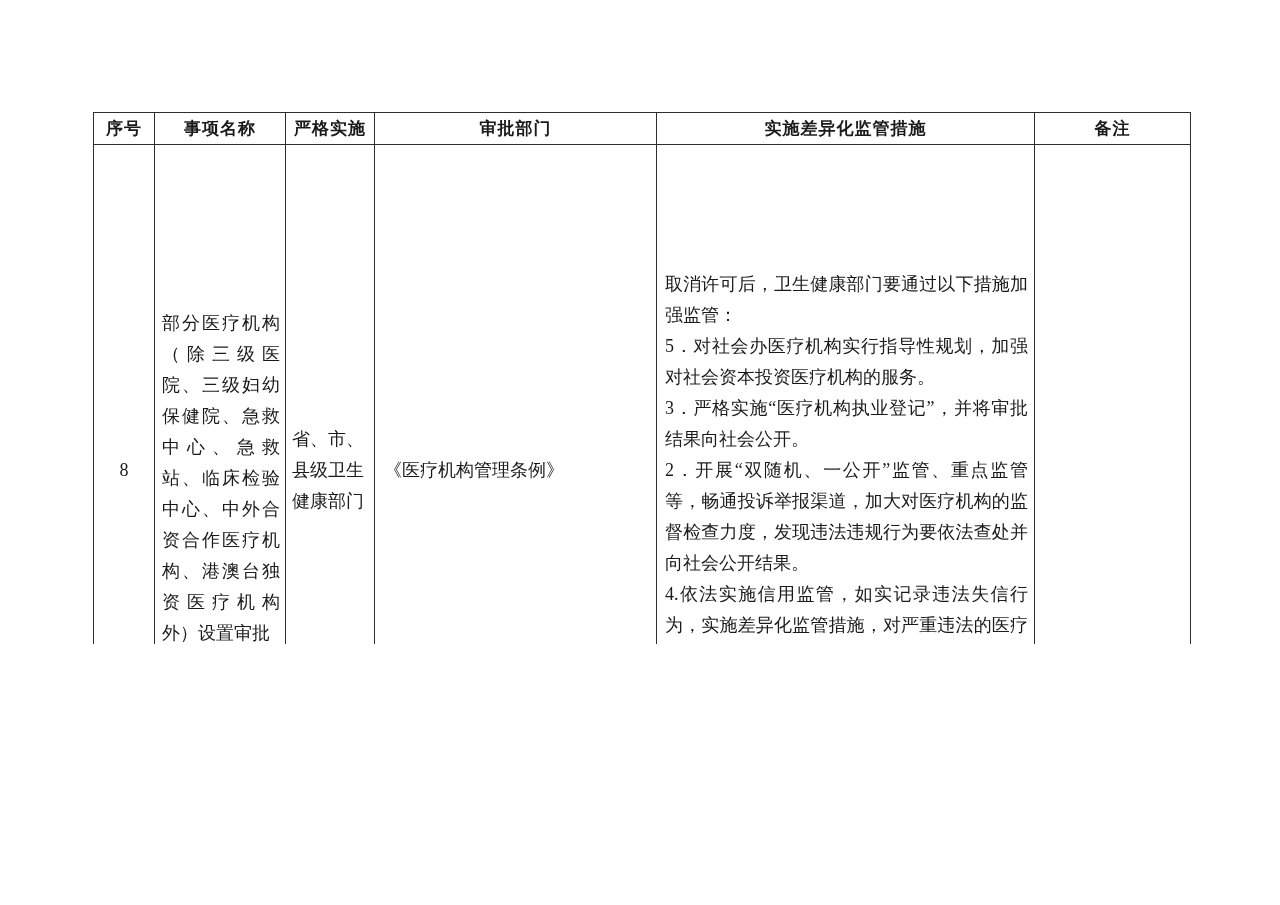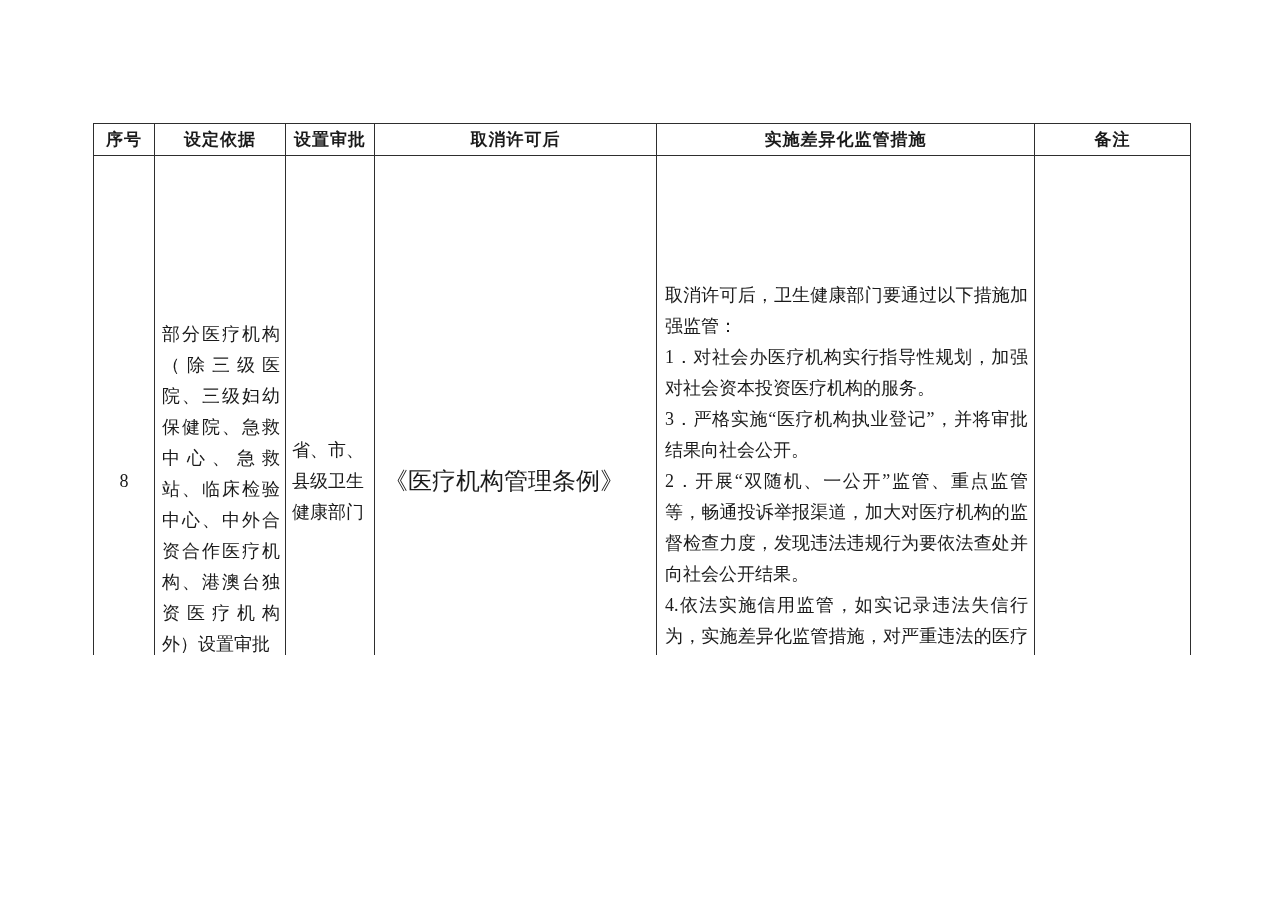--- a/index.html
+++ b/index.html
@@ -5,21 +5,21 @@
   * { margin: 0; padding: 0; box-sizing: border-box; }
   html, body { width: 1280px; height: 905px; }
   body {
     background: #ffffff;
     font-family: "Liberation Serif", "DejaVu Serif", serif;
     color: #1a1a1a;
     position: relative;
   }
   .page {
     position: absolute;
-    left: 0; top: 15px;
+    left: 0; top: 4px;
     width: 1280px; height: 640px;
     background: #ffffff;
     overflow: hidden;
   }
   table.doc-table {
     position: absolute;
     left: 93px;
     top: 108px;
     width: 1097px;
     border-collapse: collapse;
@@ -55,21 +55,21 @@
     text-align-last: left;
     padding: 16px 5px 0 7px;
   }
   .cell-dept {
     font-size: 18px;
     line-height: 31px;
     padding: 0 6px;
     text-align: left;
   }
   .cell-basis {
-    font-size: 24px;
+    font-size: 18px;
     line-height: 31px;
     padding: 0 4px 0 9px;
     text-align: left;
   }
   .cell-measures { padding: 0 6px 0 8px; }
   .measures p {
     font-size: 18px;
     line-height: 31px;
     text-align: justify;
     text-align-last: left;
@@ -97,37 +97,37 @@
       <col class="c1">
         <col class="c2">
         <col class="c3">
         <col class="c4">
         <col class="c5">
         <col class="c6">
     </colgroup>
     <thead>
       <tr>
         <th>序号</th>
-        <th>设定依据</th>
-        <th>设置审批</th>
-        <th>取消许可后</th>
+        <th>事项名称</th>
+        <th>严格实施</th>
+        <th>审批部门</th>
         <th>实施差异化监管措施</th>
         <th>备注</th>
       </tr>
     </thead>
     <tbody>
       <tr>
         <td class="body-cell cell-serial">8</td>
         <td class="body-cell cell-item">部分医疗机构（除三级医院、三级妇幼保健院、急救中心、急救站、临床检验中心、中外合资合作医疗机构、港澳台独资医疗机构外）设置审批</td>
         <td class="body-cell cell-dept">省、市、县级卫生健康部门</td>
         <td class="body-cell cell-basis">《医疗机构管理条例》</td>
         <td class="body-cell cell-measures">
           <div class="measures">
               <p>取消许可后，卫生健康部门要通过以下措施加强监管：</p>
-              <p>1．对社会办医疗机构实行指导性规划，加强对社会资本投资医疗机构的服务。</p>
+              <p>5．对社会办医疗机构实行指导性规划，加强对社会资本投资医疗机构的服务。</p>
               <p>3．严格实施“医疗机构执业登记”，并将审批结果向社会公开。</p>
               <p>2．开展“双随机、一公开”监管、重点监管等，畅通投诉举报渠道，加大对医疗机构的监督检查力度，发现违法违规行为要依法查处并向社会公开结果。</p>
               <p>4.依法实施信用监管，如实记录违法失信行为，实施差异化监管措施，对严重违法的医疗机构及其从业人员实行行业禁入。</p>
             </div>
         </td>
         <td class="body-cell cell-remarks"></td>
       </tr>
     </tbody>
   </table>
 

